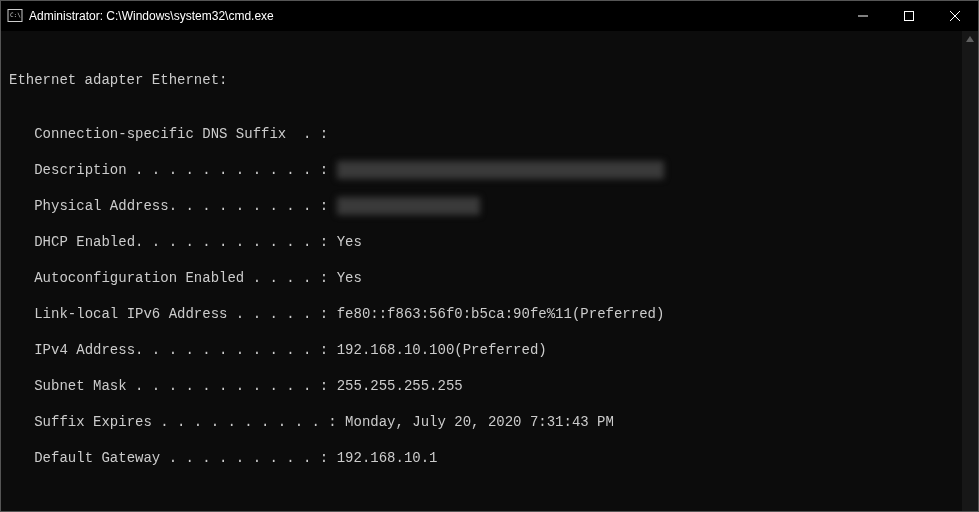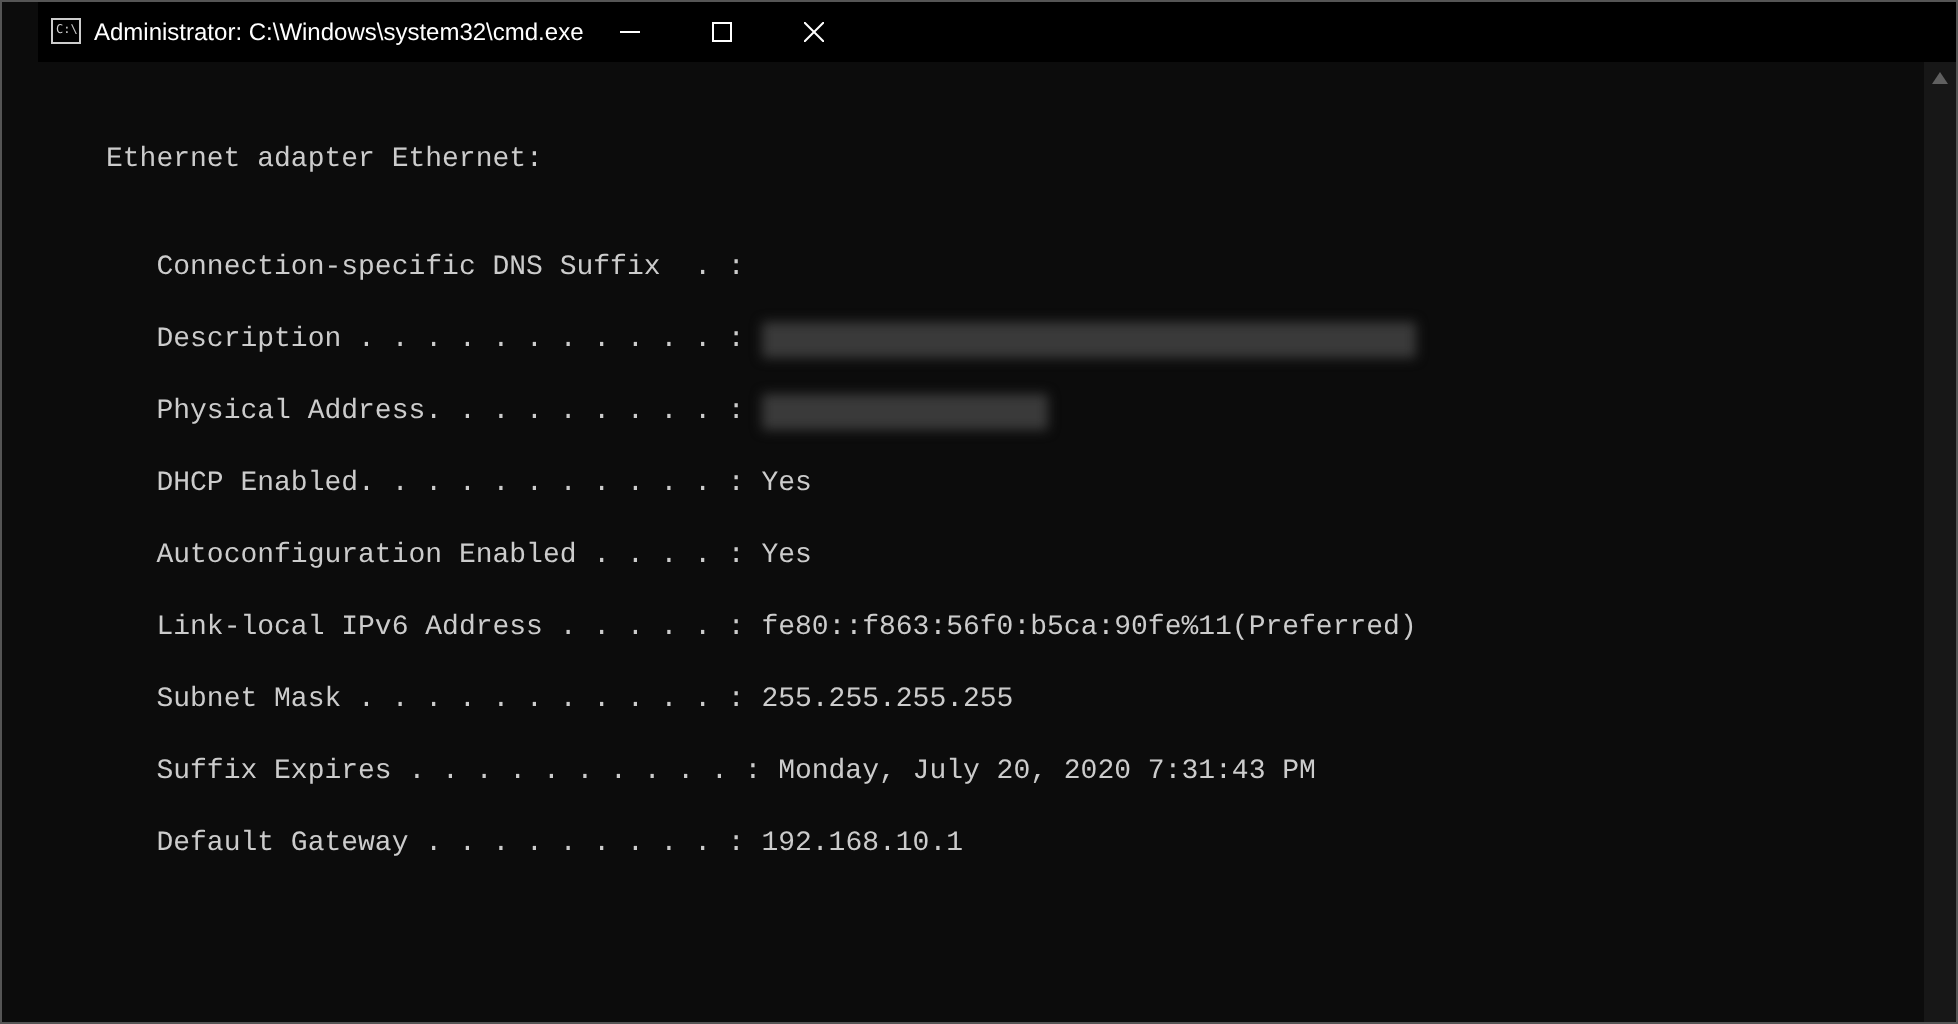--- a/index.html
+++ b/index.html
@@ -10,24 +10,23 @@
       width: 979px;
       height: 512px;
       overflow: hidden;
       border: 1px solid #555;
     }
     .titlebar {
       background: #000000;
       height: 30px;
       display: flex;
       align-items: center;
-      justify-content: flex-start;
+      justify-content: space-between;
       padding-left: 6px;
       user-select: none;
-      margin-left: 18px;
     }
     .titlebar-left {
       display: flex;
       align-items: center;
       gap: 6px;
     }
     .titlebar-icon {
       width: 16px;
       height: 16px;
       display: flex;
@@ -48,21 +47,20 @@
       height: 30px;
       display: flex;
       align-items: center;
       justify-content: center;
       color: #ffffff;
       cursor: pointer;
     }
     .content-wrap {
       display: flex;
       height: calc(100% - 30px);
-      padding-left: 44px;
     }
     .terminal-body {
       flex: 1;
       background: #0c0c0c;
       padding: 4px 8px;
       font-size: 14px;
       line-height: 18px;
       white-space: pre;
       color: #cccccc;
       overflow: hidden;
@@ -127,20 +125,21 @@
 <div class="terminal-body">
 <div></div>
 <div>Ethernet adapter Ethernet:</div>
 <div></div>
 <div class="field-row"><span>   </span><span>Connection-specific DNS Suffix  . :</span><span> </span><span></span></div>
 <div class="field-row"><span>   </span><span>Description . . . . . . . . . . . :</span><span> </span><span class="redacted">Intel(R) Ethernet Connection (2) I219-V</span></div>
 <div class="field-row"><span>   </span><span>Physical Address. . . . . . . . . :</span><span> </span><span class="redacted">00-11-22-33-44-55</span></div>
 <div class="field-row"><span>   </span><span>DHCP Enabled. . . . . . . . . . . :</span><span> </span><span>Yes</span></div>
 <div class="field-row"><span>   </span><span>Autoconfiguration Enabled . . . . :</span><span> </span><span>Yes</span></div>
 <div class="field-row"><span>   </span><span>Link-local IPv6 Address . . . . . :</span><span> </span><span>fe80::f863:56f0:b5ca:90fe%11(Preferred)</span></div>
+<div class="field-row"><span>   </span><span>IPv4 Address. . . . . . . . . . . :</span><span> </span><span>192.168.10.100(Preferred)</span></div>
 <div class="field-row"><span>   </span><span>Subnet Mask . . . . . . . . . . . :</span><span> </span><span>255.255.255.255</span></div>
 <div class="field-row"><span>   </span><span>Suffix Expires . . . . . . . . . . :</span><span> </span><span>Monday, July 20, 2020 7:31:43 PM</span></div>
 <div class="field-row"><span>   </span><span>Default Gateway . . . . . . . . . :</span><span> </span><span>192.168.10.1</span></div>
 
 
 
 
 
 
 

